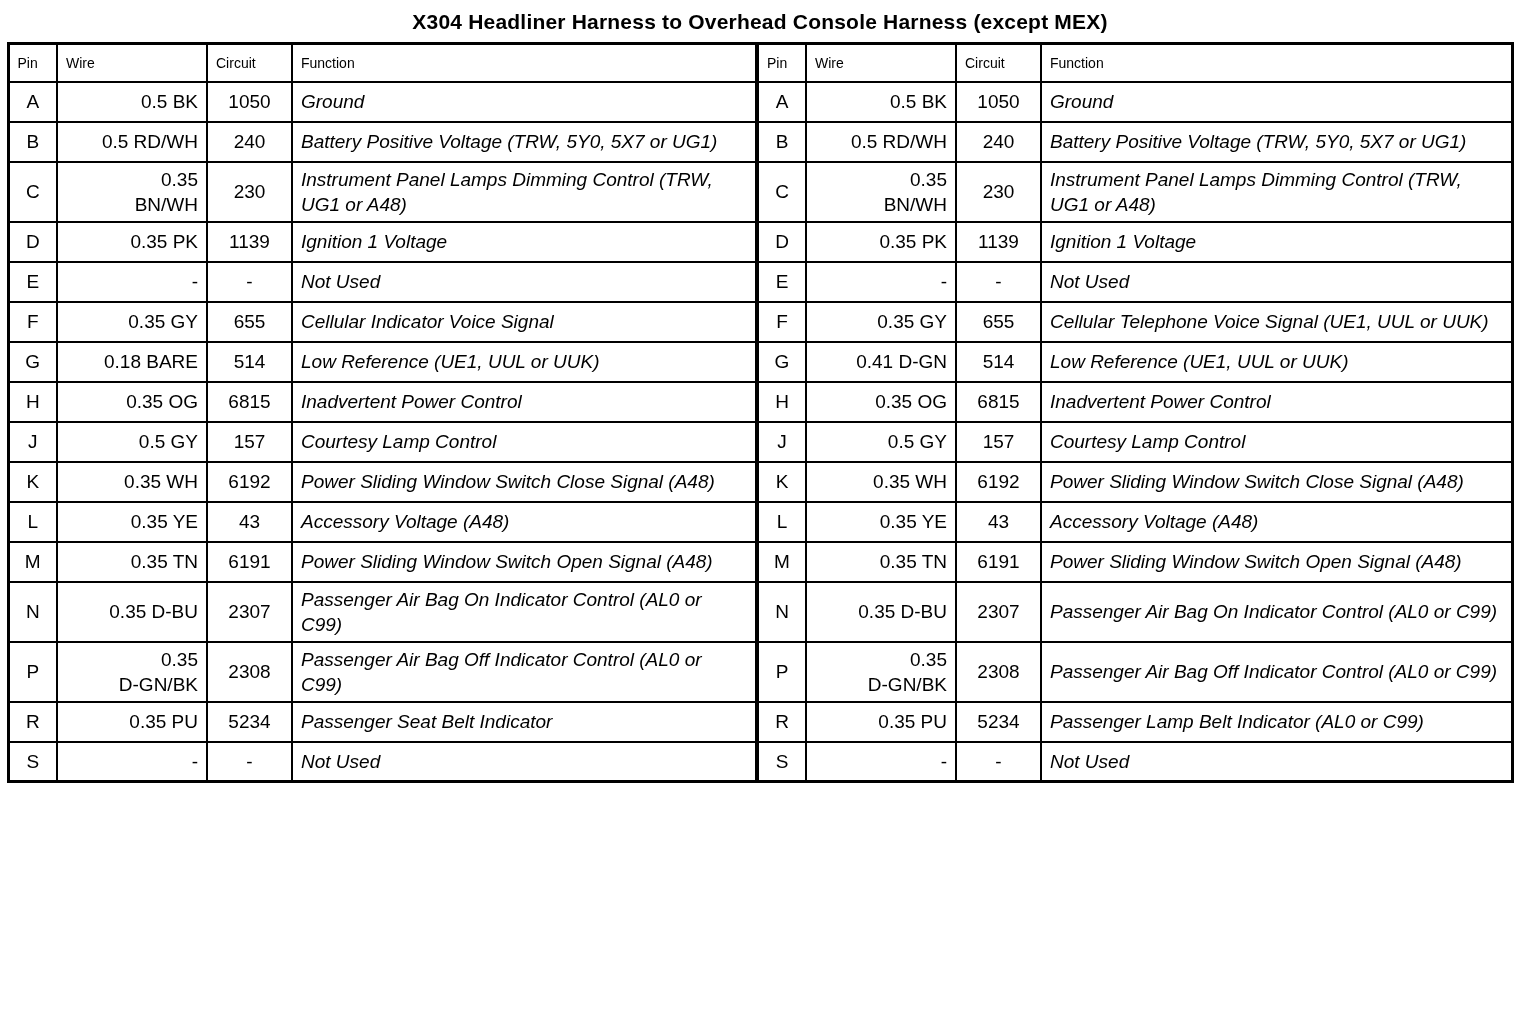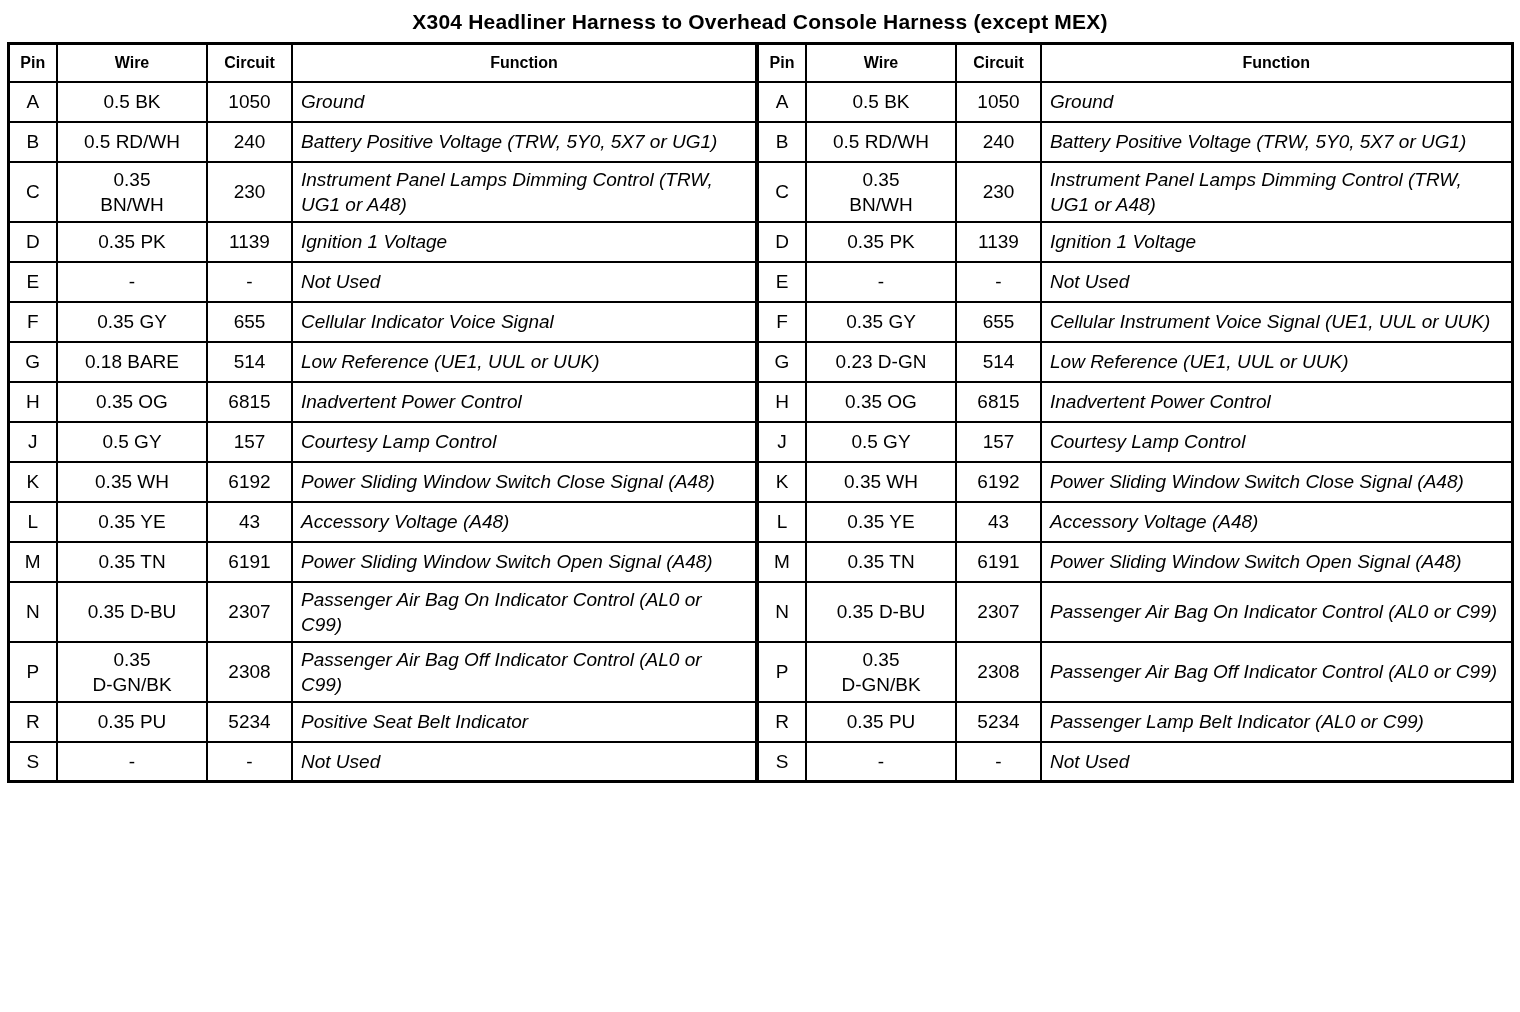--- a/index.html
+++ b/index.html
@@ -32,31 +32,31 @@
   table.pinout td {
     border: 2px solid #000;
     padding: 4px 8px;
     font-size: 19px;
     line-height: 1.32;
     vertical-align: middle;
     overflow: hidden;
     box-sizing: border-box;
   }
   table.pinout th {
-    font-weight: bold;
-    text-align: center;
-    font-size: 16px;
+    font-weight: normal;
+    text-align: left;
+    font-size: 14px;
     height: 38px;
   }
   table.pinout td {
     height: 40px;
   }
   td.c { text-align: center; }
   td.fn { text-align: left; padding-left: 6px; font-style: italic; }
-  td.wire { white-space: pre-line; }
+  td.wire { white-space: pre-line; text-align: right; }
   .divider { border-left-width: 4px !important; }
 </style>
 </head>
 <body>
 
 <div class="page">
   <div class="title">X304 Headliner Harness to Overhead Console Harness (except MEX)</div>
 
   <table class="pinout">
     <colgroup>
@@ -135,29 +135,29 @@
           <td class="fn">Not Used</td>
         </tr>
         <tr>
           <td class="c">F</td>
           <td class="c wire">0.35 GY</td>
           <td class="c">655</td>
           <td class="fn">Cellular Indicator Voice Signal</td>
           <td class="c divider">F</td>
           <td class="c wire">0.35 GY</td>
           <td class="c">655</td>
-          <td class="fn">Cellular Instrument Voice Signal (UE1, UUL or UUK)</td>
+          <td class="fn">Cellular Telephone Voice Signal (UE1, UUL or UUK)</td>
         </tr>
         <tr>
           <td class="c">G</td>
           <td class="c wire">0.18 BARE</td>
           <td class="c">514</td>
           <td class="fn">Low Reference (UE1, UUL or UUK)</td>
           <td class="c divider">G</td>
-          <td class="c wire">0.23 D-GN</td>
+          <td class="c wire">0.41 D-GN</td>
           <td class="c">514</td>
           <td class="fn">Low Reference (UE1, UUL or UUK)</td>
         </tr>
         <tr>
           <td class="c">H</td>
           <td class="c wire">0.35 OG</td>
           <td class="c">6815</td>
           <td class="fn">Inadvertent Power Control</td>
           <td class="c divider">H</td>
           <td class="c wire">0.35 OG</td>
@@ -223,21 +223,21 @@
           <td class="c divider">P</td>
           <td class="c wire">0.35
 D-GN/BK</td>
           <td class="c">2308</td>
           <td class="fn">Passenger Air Bag Off Indicator Control (AL0 or C99)</td>
         </tr>
         <tr>
           <td class="c">R</td>
           <td class="c wire">0.35 PU</td>
           <td class="c">5234</td>
-          <td class="fn">Positive Seat Belt Indicator</td>
+          <td class="fn">Passenger Seat Belt Indicator</td>
           <td class="c divider">R</td>
           <td class="c wire">0.35 PU</td>
           <td class="c">5234</td>
           <td class="fn">Passenger Lamp Belt Indicator (AL0 or C99)</td>
         </tr>
         <tr>
           <td class="c">S</td>
           <td class="c wire">-</td>
           <td class="c">-</td>
           <td class="fn">Not Used</td>

